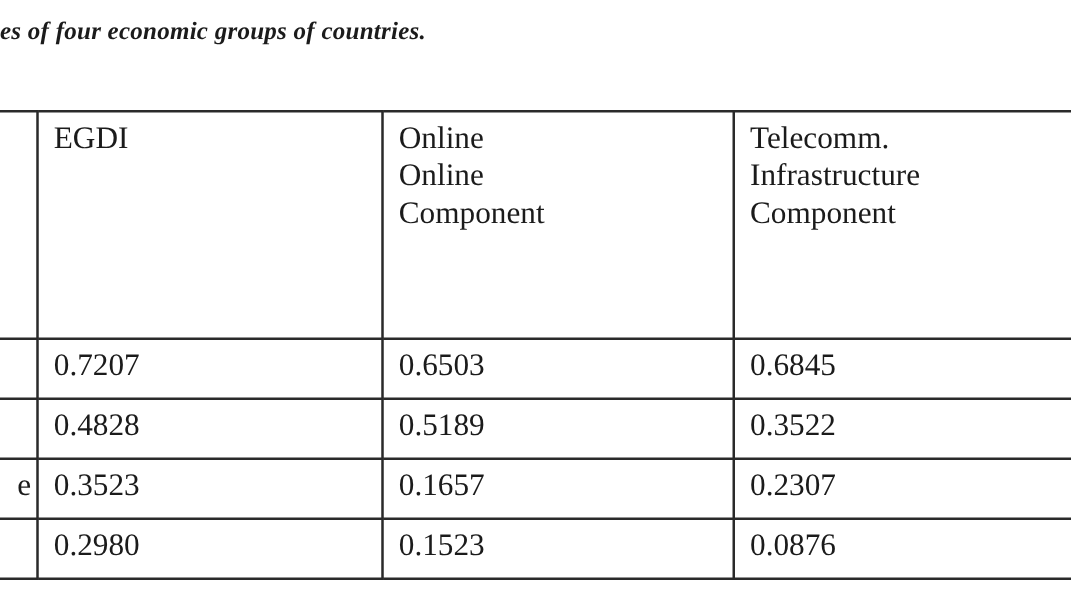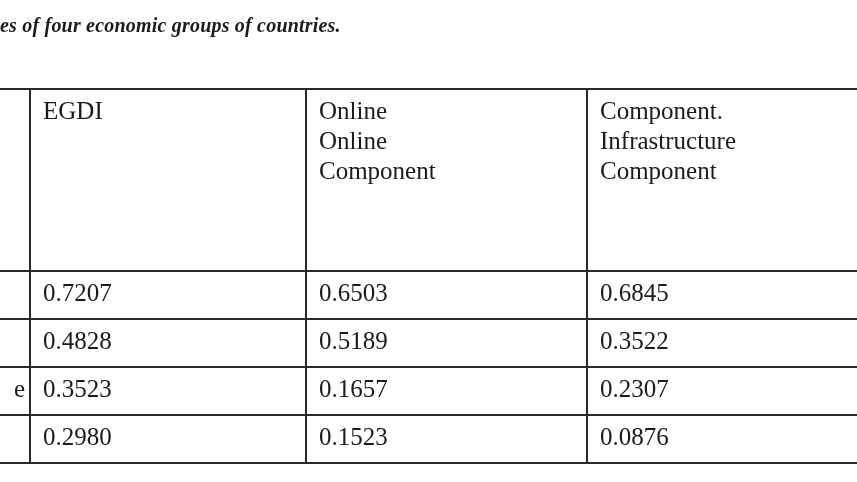--- a/index.html
+++ b/index.html
@@ -102,21 +102,21 @@
           <th class="stub"></th>
           <th>
             <span class="hdr-line">EGDI</span>
           </th>
           <th>
             <span class="hdr-line">Online</span>
             <span class="hdr-line">Online</span>
             <span class="hdr-line">Component</span>
           </th>
           <th>
-            <span class="hdr-line">Component.</span>
+            <span class="hdr-line">Telecomm.</span>
             <span class="hdr-line">Infrastructure</span>
             <span class="hdr-line">Component</span>
           </th>
         </tr>
       </thead>
       <tbody>
         <tr>
           <td class="stub"></td>
           <td>0.7207</td>
           <td>0.6503</td>

